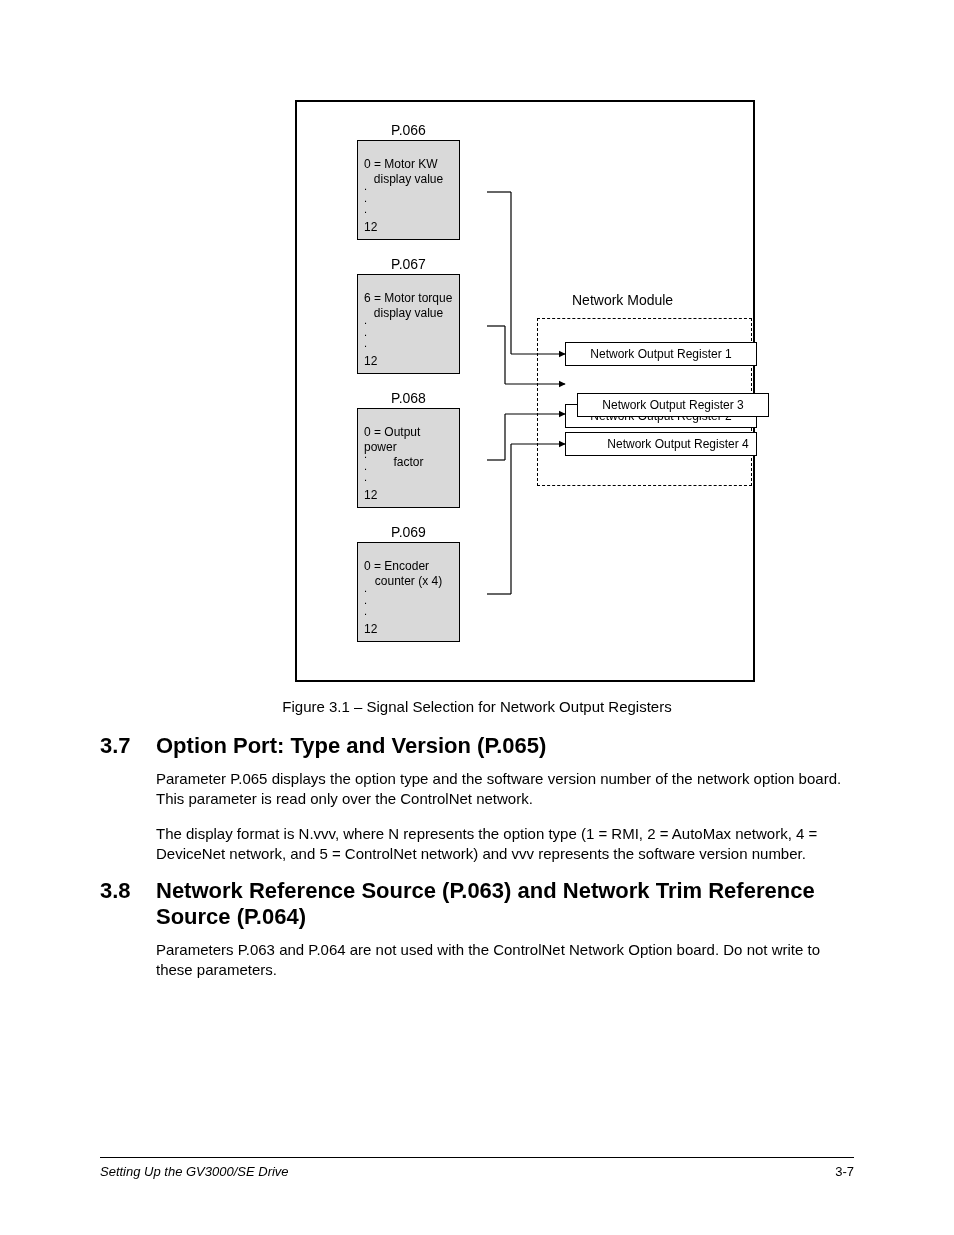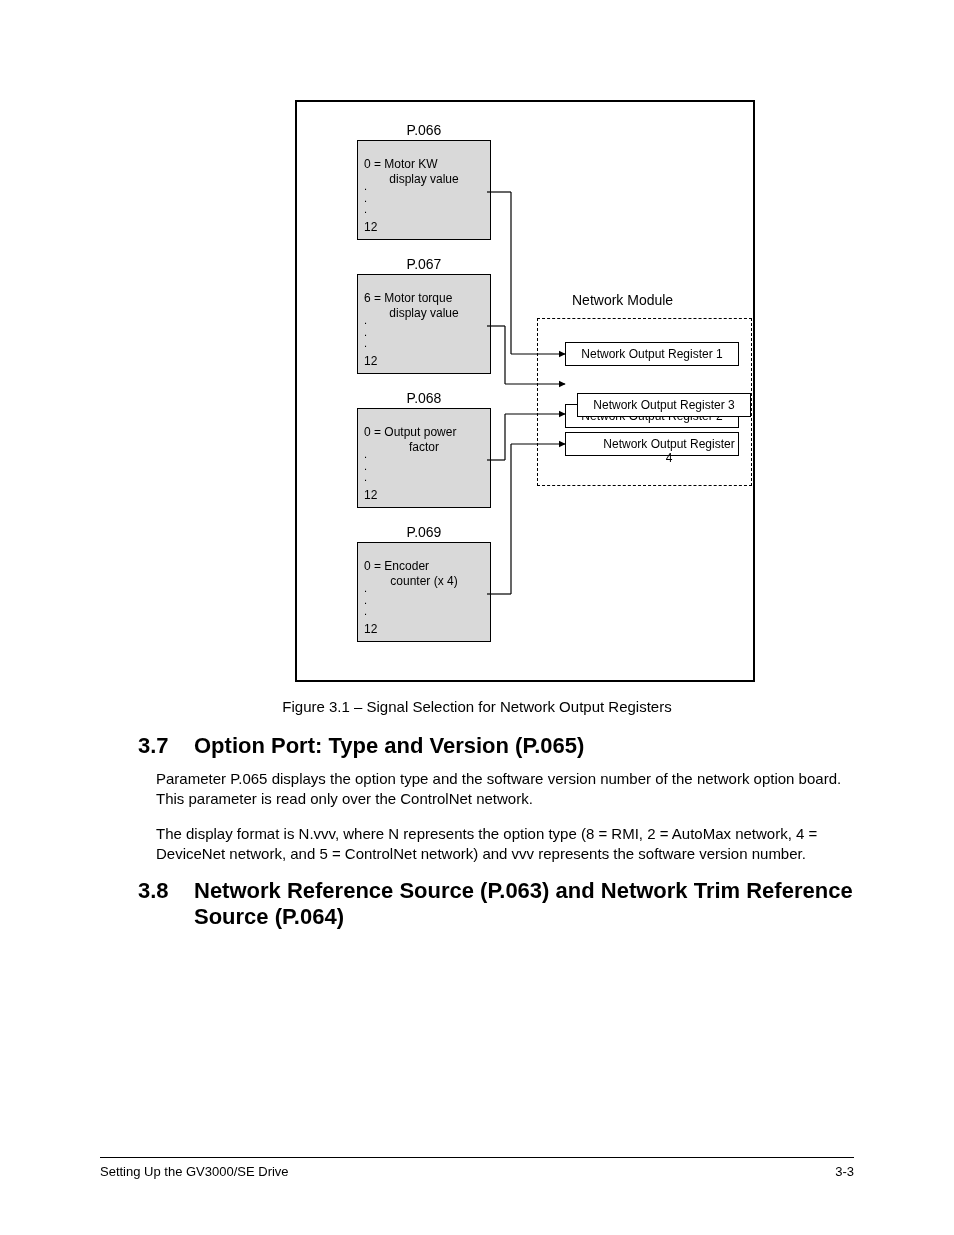--- a/index.html
+++ b/index.html
@@ -26,21 +26,21 @@
     position: relative;
   }
   .diagram {
     position: relative;
     height: 540px;
     width: 100%;
   }
   .pbox-group {
     position: absolute;
     left: 60px;
-    width: 134px;
+    width: 103px;
   }
   .pbox-title {
     text-align: center;
     font-size: 14px;
     margin-bottom: 2px;
   }
   .pbox {
     border: 1px solid #000;
     background: #d9d9d9;
     font-size: 12px;
@@ -64,59 +64,59 @@
     left: 240px;
     top: 196px;
     width: 215px;
     height: 168px;
     border: 1.5px dashed #000;
     background: transparent;
   }
   .reg {
     position:absolute;
     left: 268px;
-    width: 174px;
+    width: 192px;
     border:1px solid #000;
     background:#fff;
     font-size:12px;
     text-align:center;
     padding:4px 2px;
     height:24px;
   }
   .caption {
     text-align:center;
     font-size:15px;
     margin: 16px 0 18px 0;
   }
   .heading {
     display:flex;
     font-family: Arial, sans-serif;
     font-weight: bold;
     font-size: 22px;
     margin: 14px 0 10px 0;
   }
-  .hnum { width: 56px; flex: 0 0 56px; margin-left: 38px; }
+  .hnum { width: 56px; flex: 0 0 56px; }
   .body-text {
     margin-left: 56px;
     font-size: 15px;
     line-height: 1.35;
     margin-bottom: 14px;
   }
   .footer {
     position:absolute;
     left:100px;
     right:100px;
     bottom:56px;
     border-top:1px solid #000;
     padding-top:6px;
     display:flex;
     justify-content:space-between;
     font-size:13px;
   }
-  .footer .fl { }
+  .footer .fl { font-style: italic; }
   
   svg.connectors {
     position:absolute;
     left:0; top:0;
     width:100%; height:100%;
     overflow:visible;
     pointer-events:none;
   }
 </style>
 </head>
@@ -202,25 +202,26 @@
     </div>
   </div>
 
   <div class="caption">Figure 3.1 – Signal Selection for Network Output Registers</div>
 
   <div class="heading">
     <span class="hnum">3.7</span>
     <span>Option Port: Type and Version (P.065)</span>
   </div>
   <div class="body-text">Parameter P.065 displays the option type and the software version number of the network option board. This parameter is read only over the ControlNet network.</div>
-  <div class="body-text">The display format is N.vvv, where N represents the option type (8 = RMI, 2 = AutoMax network, 4 = DeviceNet network, and 5 = ControlNet network) and vvv represents the software version number.</div>
+  <div class="body-text">The display format is N.vvv, where N represents the option type (1 = RMI, 2 = AutoMax network, 4 = DeviceNet network, and 5 = ControlNet network) and vvv represents the software version number.</div>
 
   <div class="heading">
     <span class="hnum">3.8</span>
     <span>Network Reference Source (P.063) and Network Trim Reference Source (P.064)</span>
   </div>
+  <div class="body-text">Parameters P.063 and P.064 are not used with the ControlNet Network Option board. Do not write to these parameters.</div>
 
   <div class="footer">
     <span class="fl">Setting Up the GV3000/SE Drive</span>
-    <span>3-3</span>
+    <span>3-7</span>
   </div>
 
 </div>
 
 </body></html>

